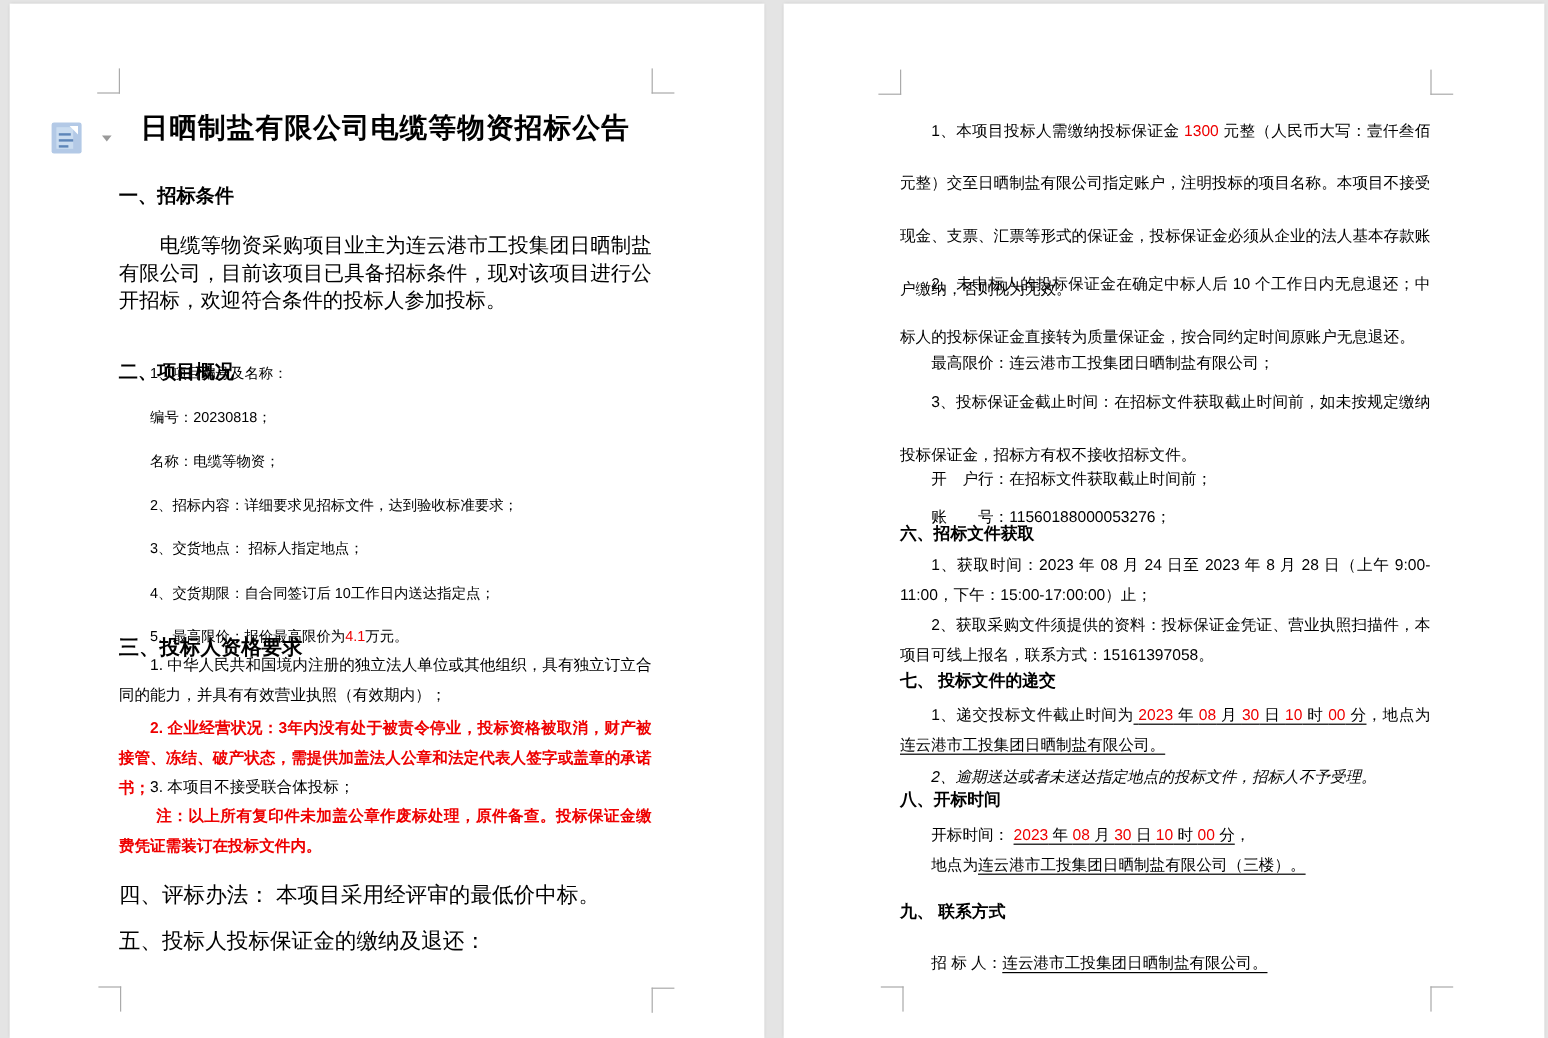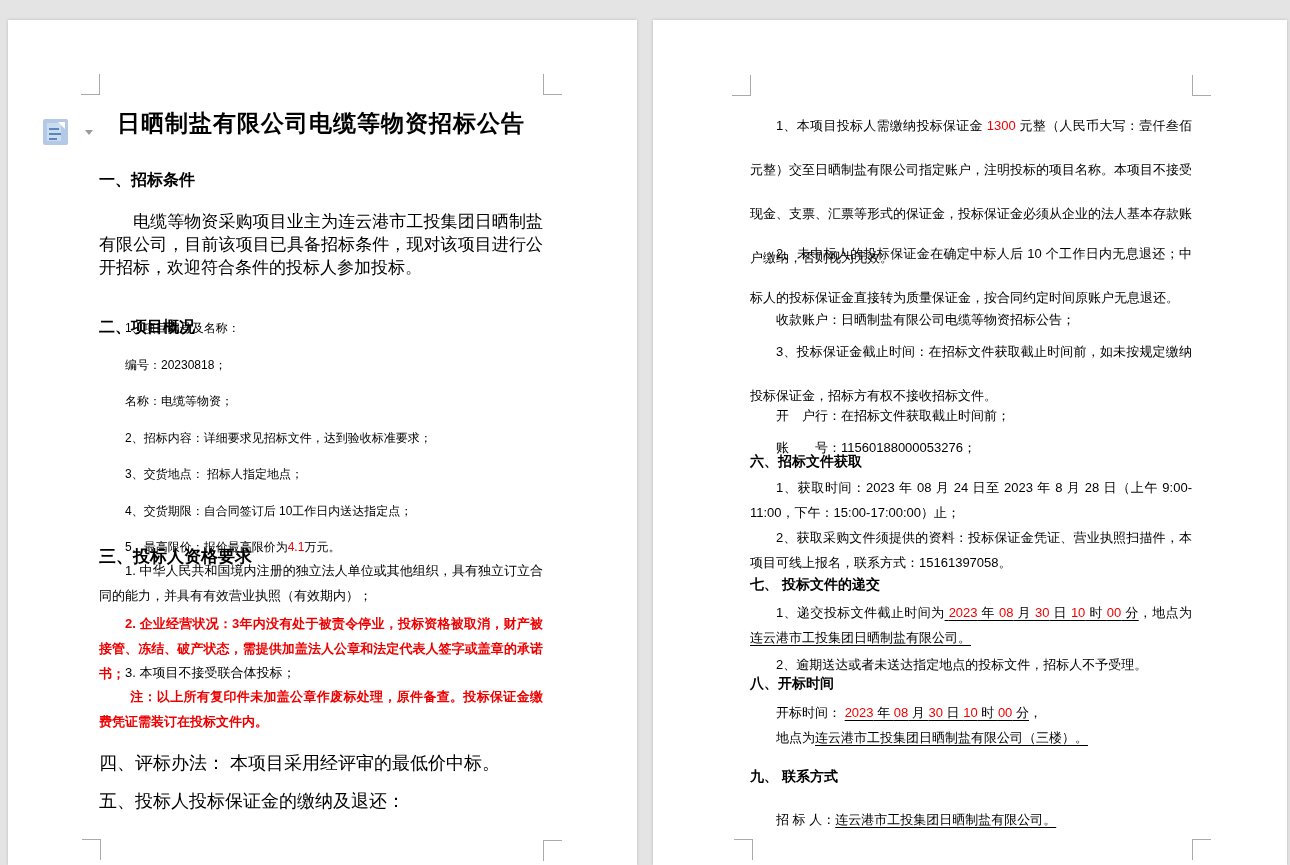--- a/index.html
+++ b/index.html
@@ -1,18 +1,18 @@
 <!DOCTYPE html>
 <html><head>
 <meta charset="utf-8">
 <style>
   html,body{margin:0;padding:0;width:1290px;height:865px;overflow:hidden;
     background:#e4e4e4;font-family:"Liberation Sans","DejaVu Sans",sans-serif;}
   .canvas{position:relative;width:1290px;height:865px;}
-  .page{position:absolute;top:20px;bottom:0;background:#fff;box-shadow:0 0 3px rgba(0,0,0,.18);}
+  .page{position:absolute;top:3px;bottom:0;background:#fff;box-shadow:0 0 3px rgba(0,0,0,.18);}
   .page1{left:8px;width:629px;}
   .page2{left:653px;width:634px;}
 
   
   .mark{position:absolute;width:18px;height:20px;}
   .mark.tl{border-right:1px solid #aaa;border-bottom:1px solid #aaa;}
   .mark.tr{border-left:1px solid #aaa;border-bottom:1px solid #aaa;}
   .mark.bl{border-right:1px solid #aaa;border-top:1px solid #aaa;}
   .mark.br{border-left:1px solid #aaa;border-top:1px solid #aaa;}
 
@@ -104,32 +104,32 @@
   <div class="page page2">
     <div class="mark tl" style="left:79px;top:55px;"></div>
     <div class="mark tr" style="left:539px;top:55px;"></div>
     <div class="mark bl" style="left:81px;top:819px;"></div>
     <div class="mark br" style="left:539px;top:819px;"></div>
 
     <div class="text-area p2-text">
       <div class="blk body-p2 in2 j" style="top:84px;"><span>1、本项目投标人需缴纳投标保证金 </span><span class="red">1300</span><span> 元整（人民币大写：壹仟叁佰元整）交至日晒制盐有限公司指定账户，注明投标的项目名称。本项目不接受现金、支票、汇票等形式的保证金，投标保证金必须从企业的法人基本存款账户缴纳，否则视为无效。</span></div>
 
       <div class="blk body-p2 in2 j" style="top:212px;">2、未中标人的投标保证金在确定中标人后 10 个工作日内无息退还；中标人的投标保证金直接转为质量保证金，按合同约定时间原账户无息退还。</div>
-      <div class="blk body-p2 in2" style="top:278px;">收款账户：日晒制盐有限公司电缆等物资招标公告；</div>
+      <div class="blk body-p2 in2" style="top:278px;">最高限价：连云港市工投集团日晒制盐有限公司；</div>
       <div class="blk body-p2 in2 j" style="top:310px;">3、投标保证金截止时间：在招标文件获取截止时间前，如未按规定缴纳投标保证金，招标方有权不接收招标文件。</div>
       <div class="blk body-p2 in2" style="top:374px;">开　户行：在招标文件获取截止时间前；</div>
       <div class="blk body-p2 in2" style="top:406px;">账　　号：11560188000053276；</div>
 
       <div class="blk h-p2" style="top:433px;">六、招标文件获取</div>
       <div class="blk body-p2b in2 j" style="top:455px;">1、获取时间：2023 年 08 月 24 日至 2023 年 8 月 28 日（上午 9:00-11:00，下午：15:00-17:00:00）止；</div>
       <div class="blk body-p2b in2 j" style="top:505px;">2、获取采购文件须提供的资料：投标保证金凭证、营业执照扫描件，本项目可线上报名，联系方式：15161397058。</div>
 
       <div class="blk h-p2" style="top:556px;">七、 投标文件的递交</div>
       <div class="blk body-p2b in2 j" style="top:580px;"><span>1、递交投标文件截止时间为</span><span class="u"><span> </span><span class="red">2023</span><span> 年 </span><span class="red">08</span><span> 月 </span><span class="red">30</span><span> 日 </span><span class="red">10</span><span> 时 </span><span class="red">00</span><span> 分</span></span><span>，地点为</span><span class="u">连云港市工投集团日晒制盐有限公司。</span></div>
-      <div class="blk body-p2b in2" style="top:632px;">2、逾期送达或者未送达指定地点的投标文件，招标人不予受理。</div>
+      <div class="blk body-p2b in2" style="top:632px;font-style:italic;">2、逾期送达或者未送达指定地点的投标文件，招标人不予受理。</div>
 
       <div class="blk h-p2" style="top:655px;">八、开标时间</div>
       <div class="blk body-p2b in2" style="top:680px;"><span>开标时间：  </span><span class="u"><span class="red">2023</span><span> 年 </span><span class="red">08</span><span> 月 </span><span class="red">30</span><span> 日 </span><span class="red">10</span><span> 时 </span><span class="red">00</span><span> 分</span></span><span>，</span></div>
       <div class="blk body-p2b in2" style="top:705px;"><span>地点为</span><span class="u">连云港市工投集团日晒制盐有限公司（三楼）。</span></div>
 
       <div class="blk h-p2" style="top:748px;">九、 联系方式</div>
       <div class="blk body-p2b in2" style="top:787px;"><span>招 标 人：</span><span class="u">连云港市工投集团日晒制盐有限公司。</span></div>
     </div>
   </div>
 

